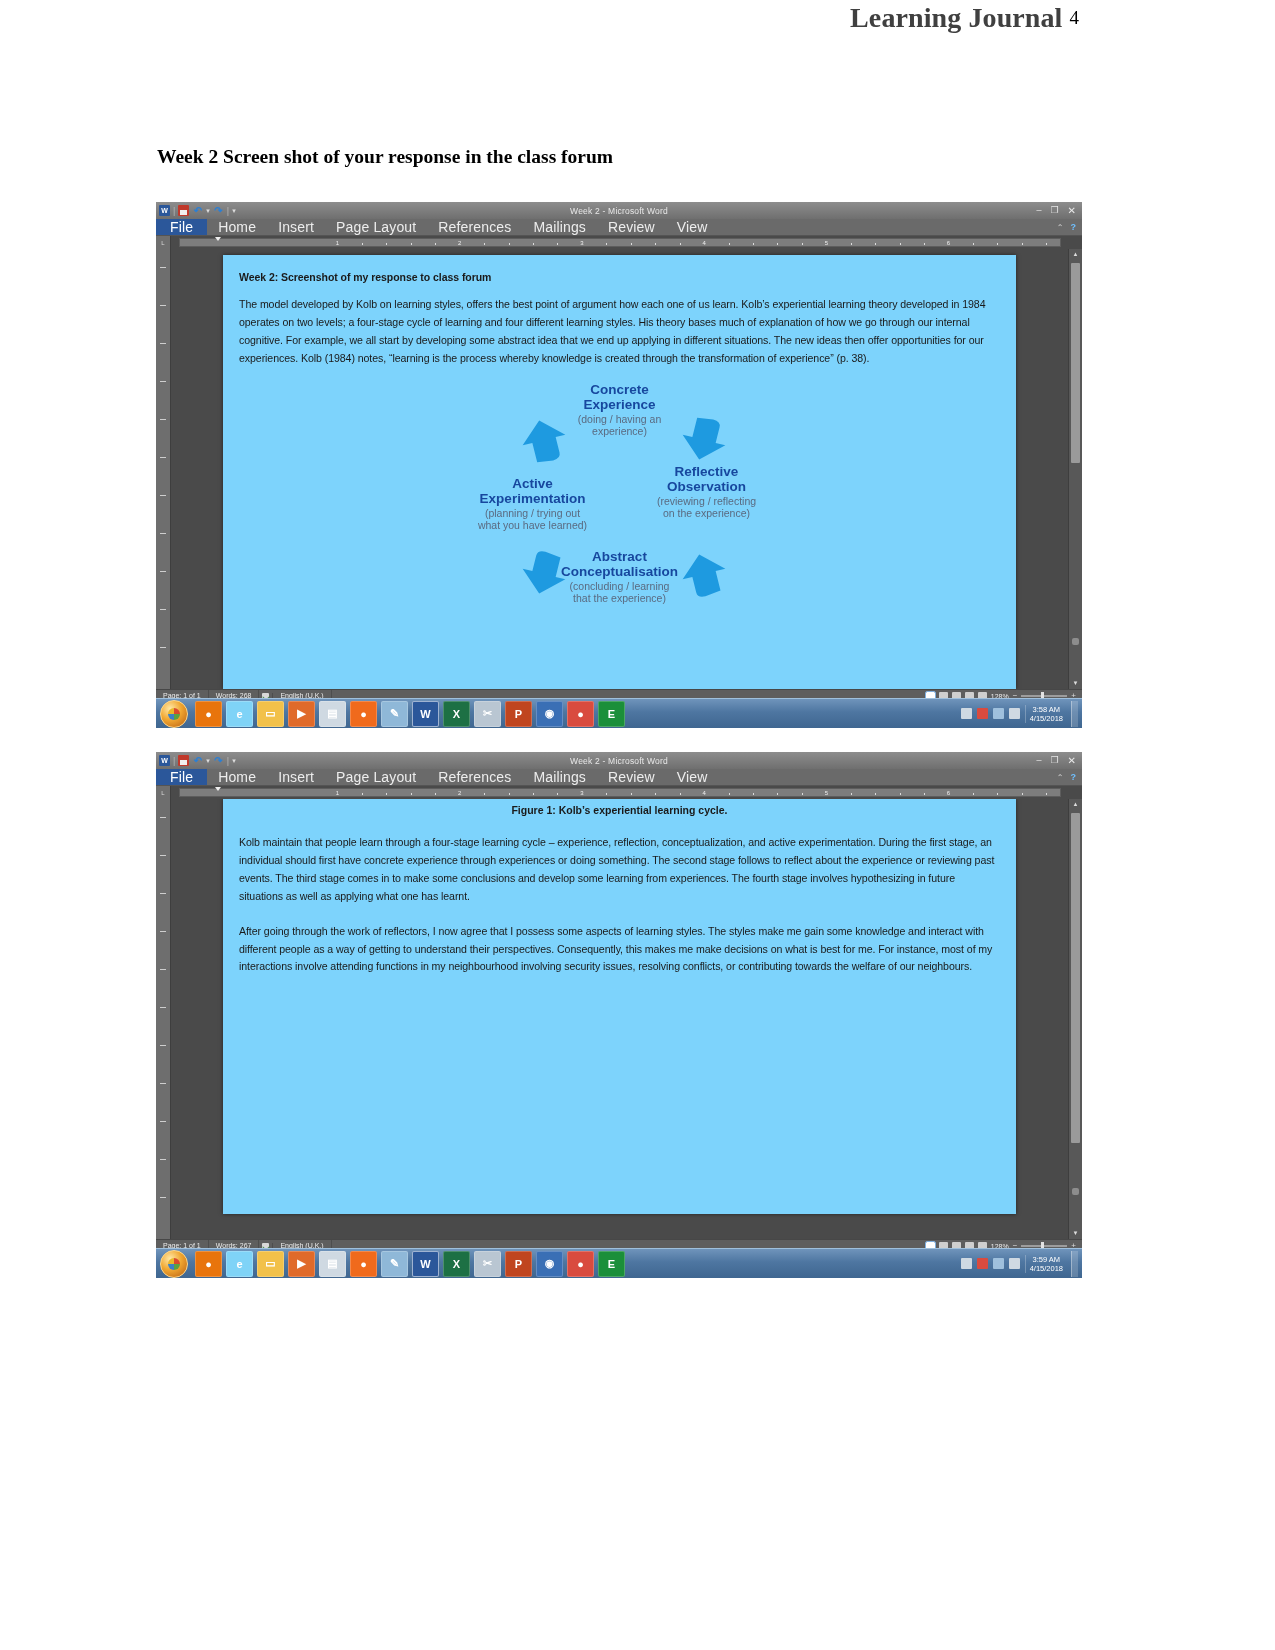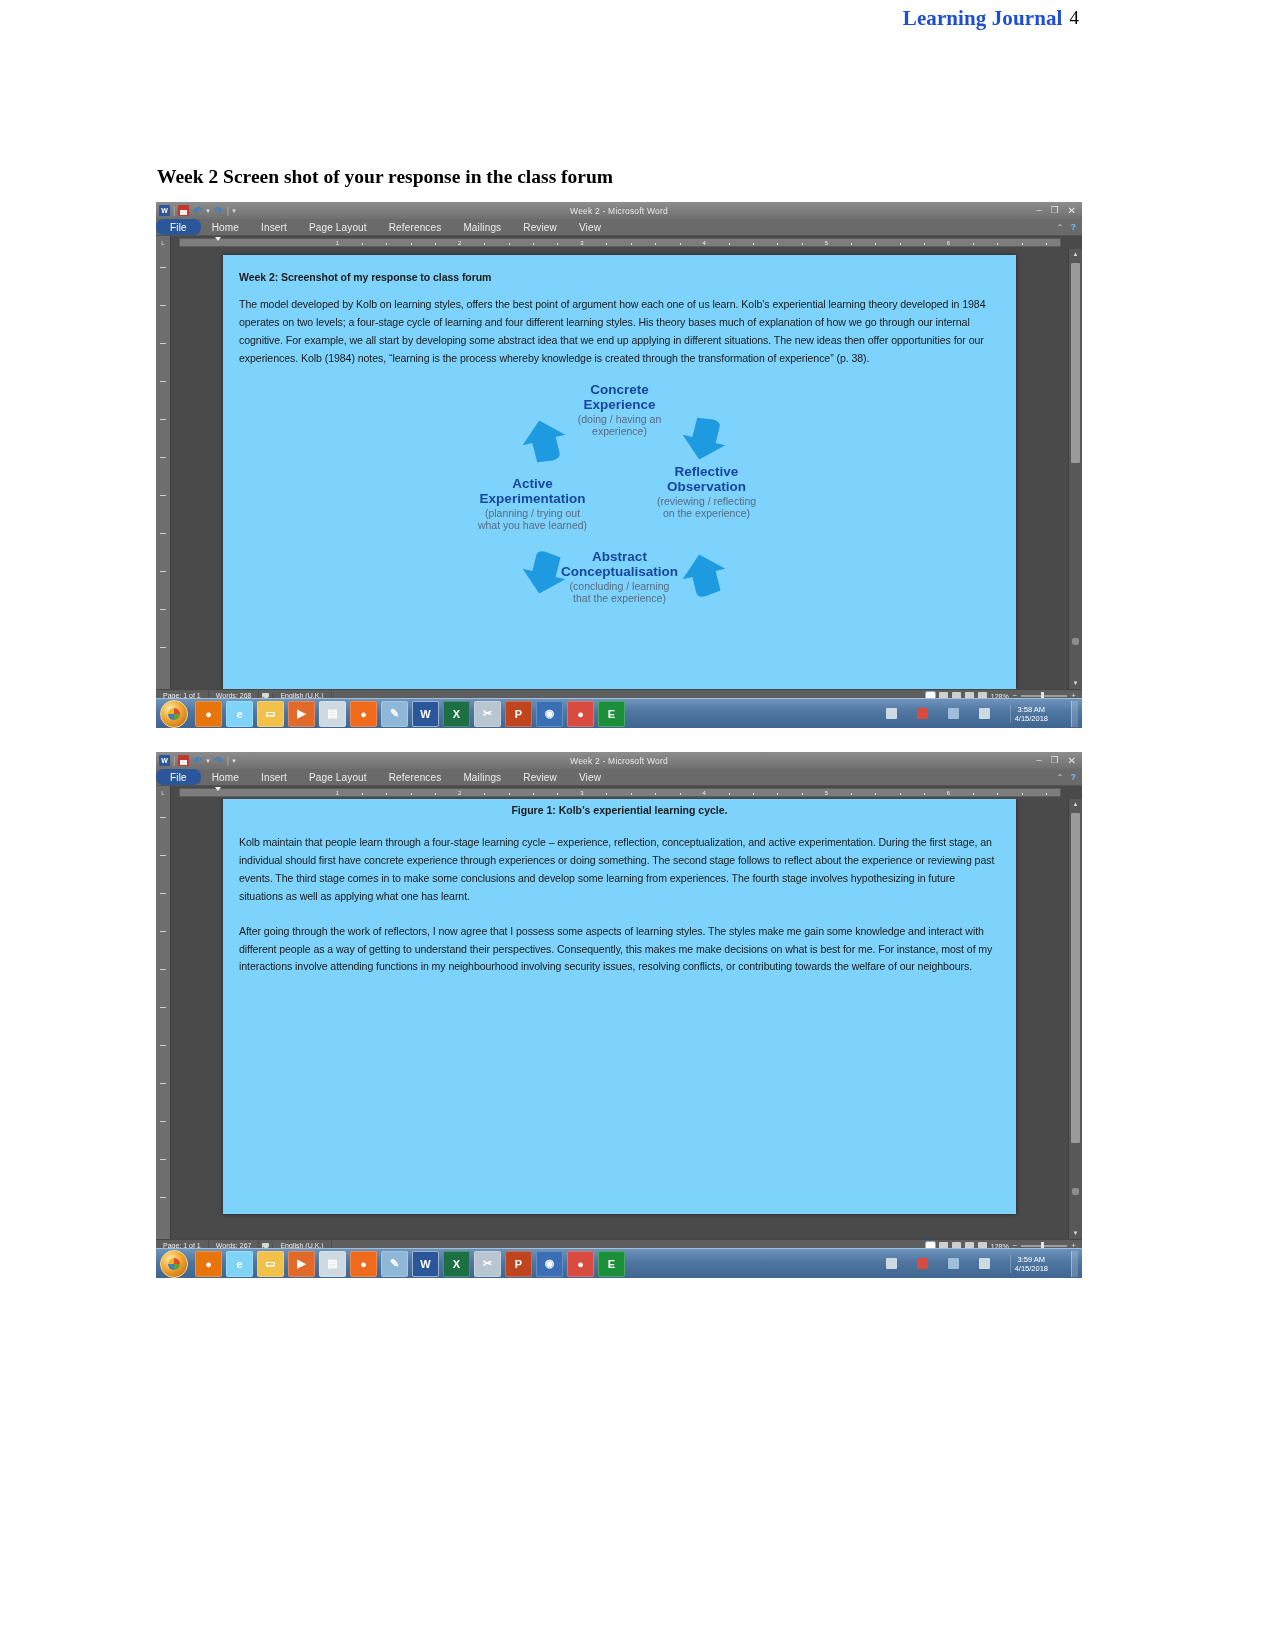--- a/index.html
+++ b/index.html
@@ -9,27 +9,27 @@
     -webkit-font-smoothing:antialiased;
   }
   .page{position:relative;width:1275px;height:1650px;overflow:hidden;}
 
   
   .doc-header{
     position:absolute;top:0;left:0;width:1275px;height:36px;
     display:flex;justify-content:flex-end;align-items:center;
     padding-right:196px;box-sizing:border-box;
   }
-  .doc-header .hdr-title{font-weight:bold;font-size:21px;color:#1d4ed8;letter-spacing:.1px;}
+  .doc-header .hdr-title{font-weight:bold;font-size:28px;color:#404040;letter-spacing:.1px;}
   .doc-header .hdr-page{font-weight:normal;font-size:19px;color:#000;margin-left:7px;}
 
   
   .section-heading{
     position:absolute;left:157px;top:146px;
-    font-weight:bold;font-size:19.5px;color:#000;letter-spacing:0px;margin-top:20px;
+    font-weight:bold;font-size:19.5px;color:#000;letter-spacing:0px;
   }
 
   
   .word-window{
     position:absolute;left:156px;width:926px;
     background:#4a4a4a;box-sizing:border-box;
     font-family:"Liberation Sans",sans-serif;
   }
   #word-window-1{top:202px;height:526px;}
   #word-window-2{top:752px;height:526px;}
@@ -53,22 +53,22 @@
   }
   .tb-right{margin-left:auto;display:flex;align-items:center;gap:9px;padding-right:6px;z-index:2;}
   .tb-btn{font-size:9px;color:#e9e9e9;line-height:1;}
   .tb-btn.close{font-size:10px;}
 
   .ribbon-tabs{
     height:16px;background:#6a6a6a;display:flex;align-items:stretch;
     border-bottom:1px solid #545454;position:relative;
   }
   .rtab{
-    font-size:10px;color:#ededed;display:flex;align-items:center;
-    padding:0 11px;white-space:nowrap;letter-spacing:.15px;border-radius:7px;
+    font-size:14px;color:#ededed;display:flex;align-items:center;
+    padding:0 11px;white-space:nowrap;letter-spacing:.15px;
   }
   .rtab.file{background:#2b579a;color:#fff;padding:0 14px;}
   .ribbon-right{margin-left:auto;display:flex;align-items:center;gap:7px;padding-right:6px;}
   .rib-caret{font-size:8px;color:#ddd;}
   .rib-help{font-size:9px;color:#6fc0ff;font-weight:bold;}
 
   
   .ruler-row{height:13px;background:#4a4a4a;display:flex;align-items:center;}
   .ruler-corner{width:14px;height:13px;background:#6e6e6e;border-right:1px solid #3e3e3e;
     display:flex;align-items:center;justify-content:center;}
@@ -162,21 +162,21 @@
     opacity:.92;
   }
   .tb-items{display:flex;align-items:center;gap:4px;margin-left:7px;}
   .tb-item{
     width:25px;height:24px;border-radius:2px;display:flex;align-items:center;justify-content:center;
     font-size:11px;font-weight:bold;color:#fff;position:relative;
     border:1px solid rgba(255,255,255,.22);
   }
   .tb-item.active{background:rgba(255,255,255,.28);border-color:rgba(255,255,255,.55);}
   .tray{
-    margin-left:auto;display:flex;align-items:center;gap:20px;padding-right:4px;height:100%;
+    margin-left:auto;display:flex;align-items:center;gap:5px;padding-right:4px;height:100%;
   }
   .tray-ico{width:11px;height:11px;border-radius:1px;display:inline-block;}
   .clock{
     color:#fff;font-size:7.5px;line-height:9px;text-align:center;padding-left:4px;
     border-left:1px solid rgba(255,255,255,.25);
   }
   .show-desktop{width:6px;height:26px;background:rgba(255,255,255,.18);border-left:1px solid rgba(255,255,255,.35);margin-left:3px;}
 </style>
 </head>
 <body>

